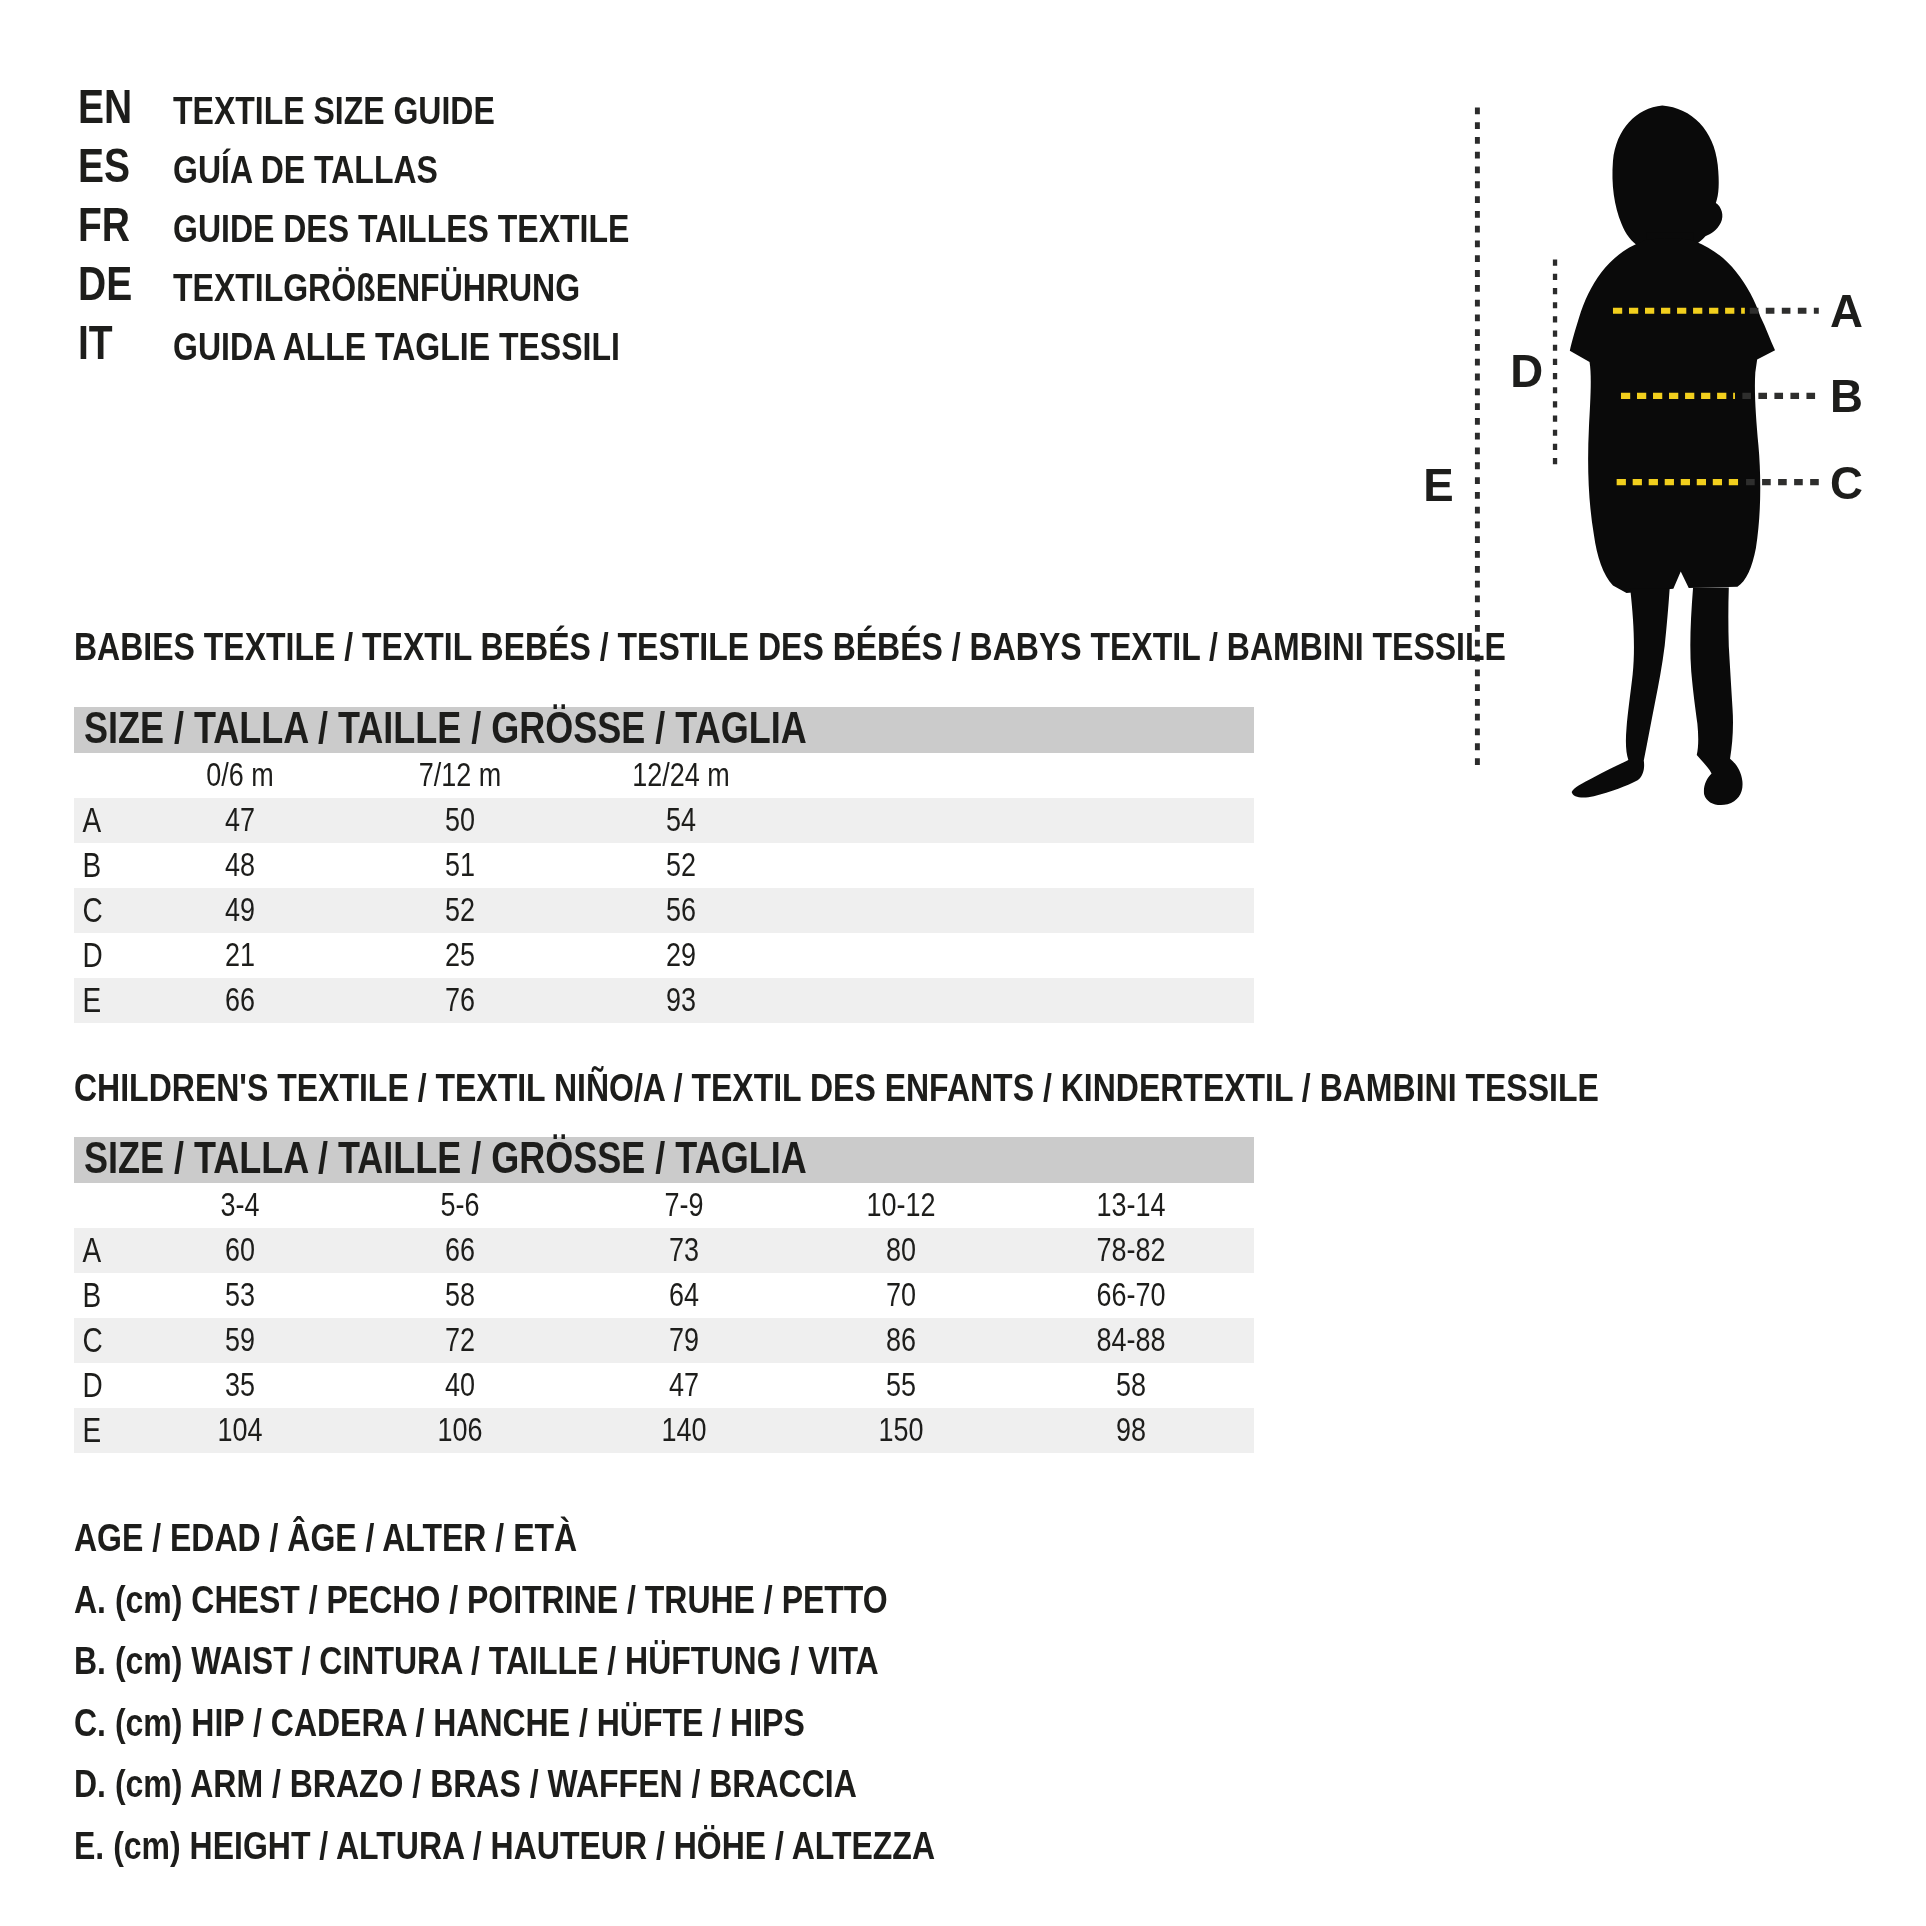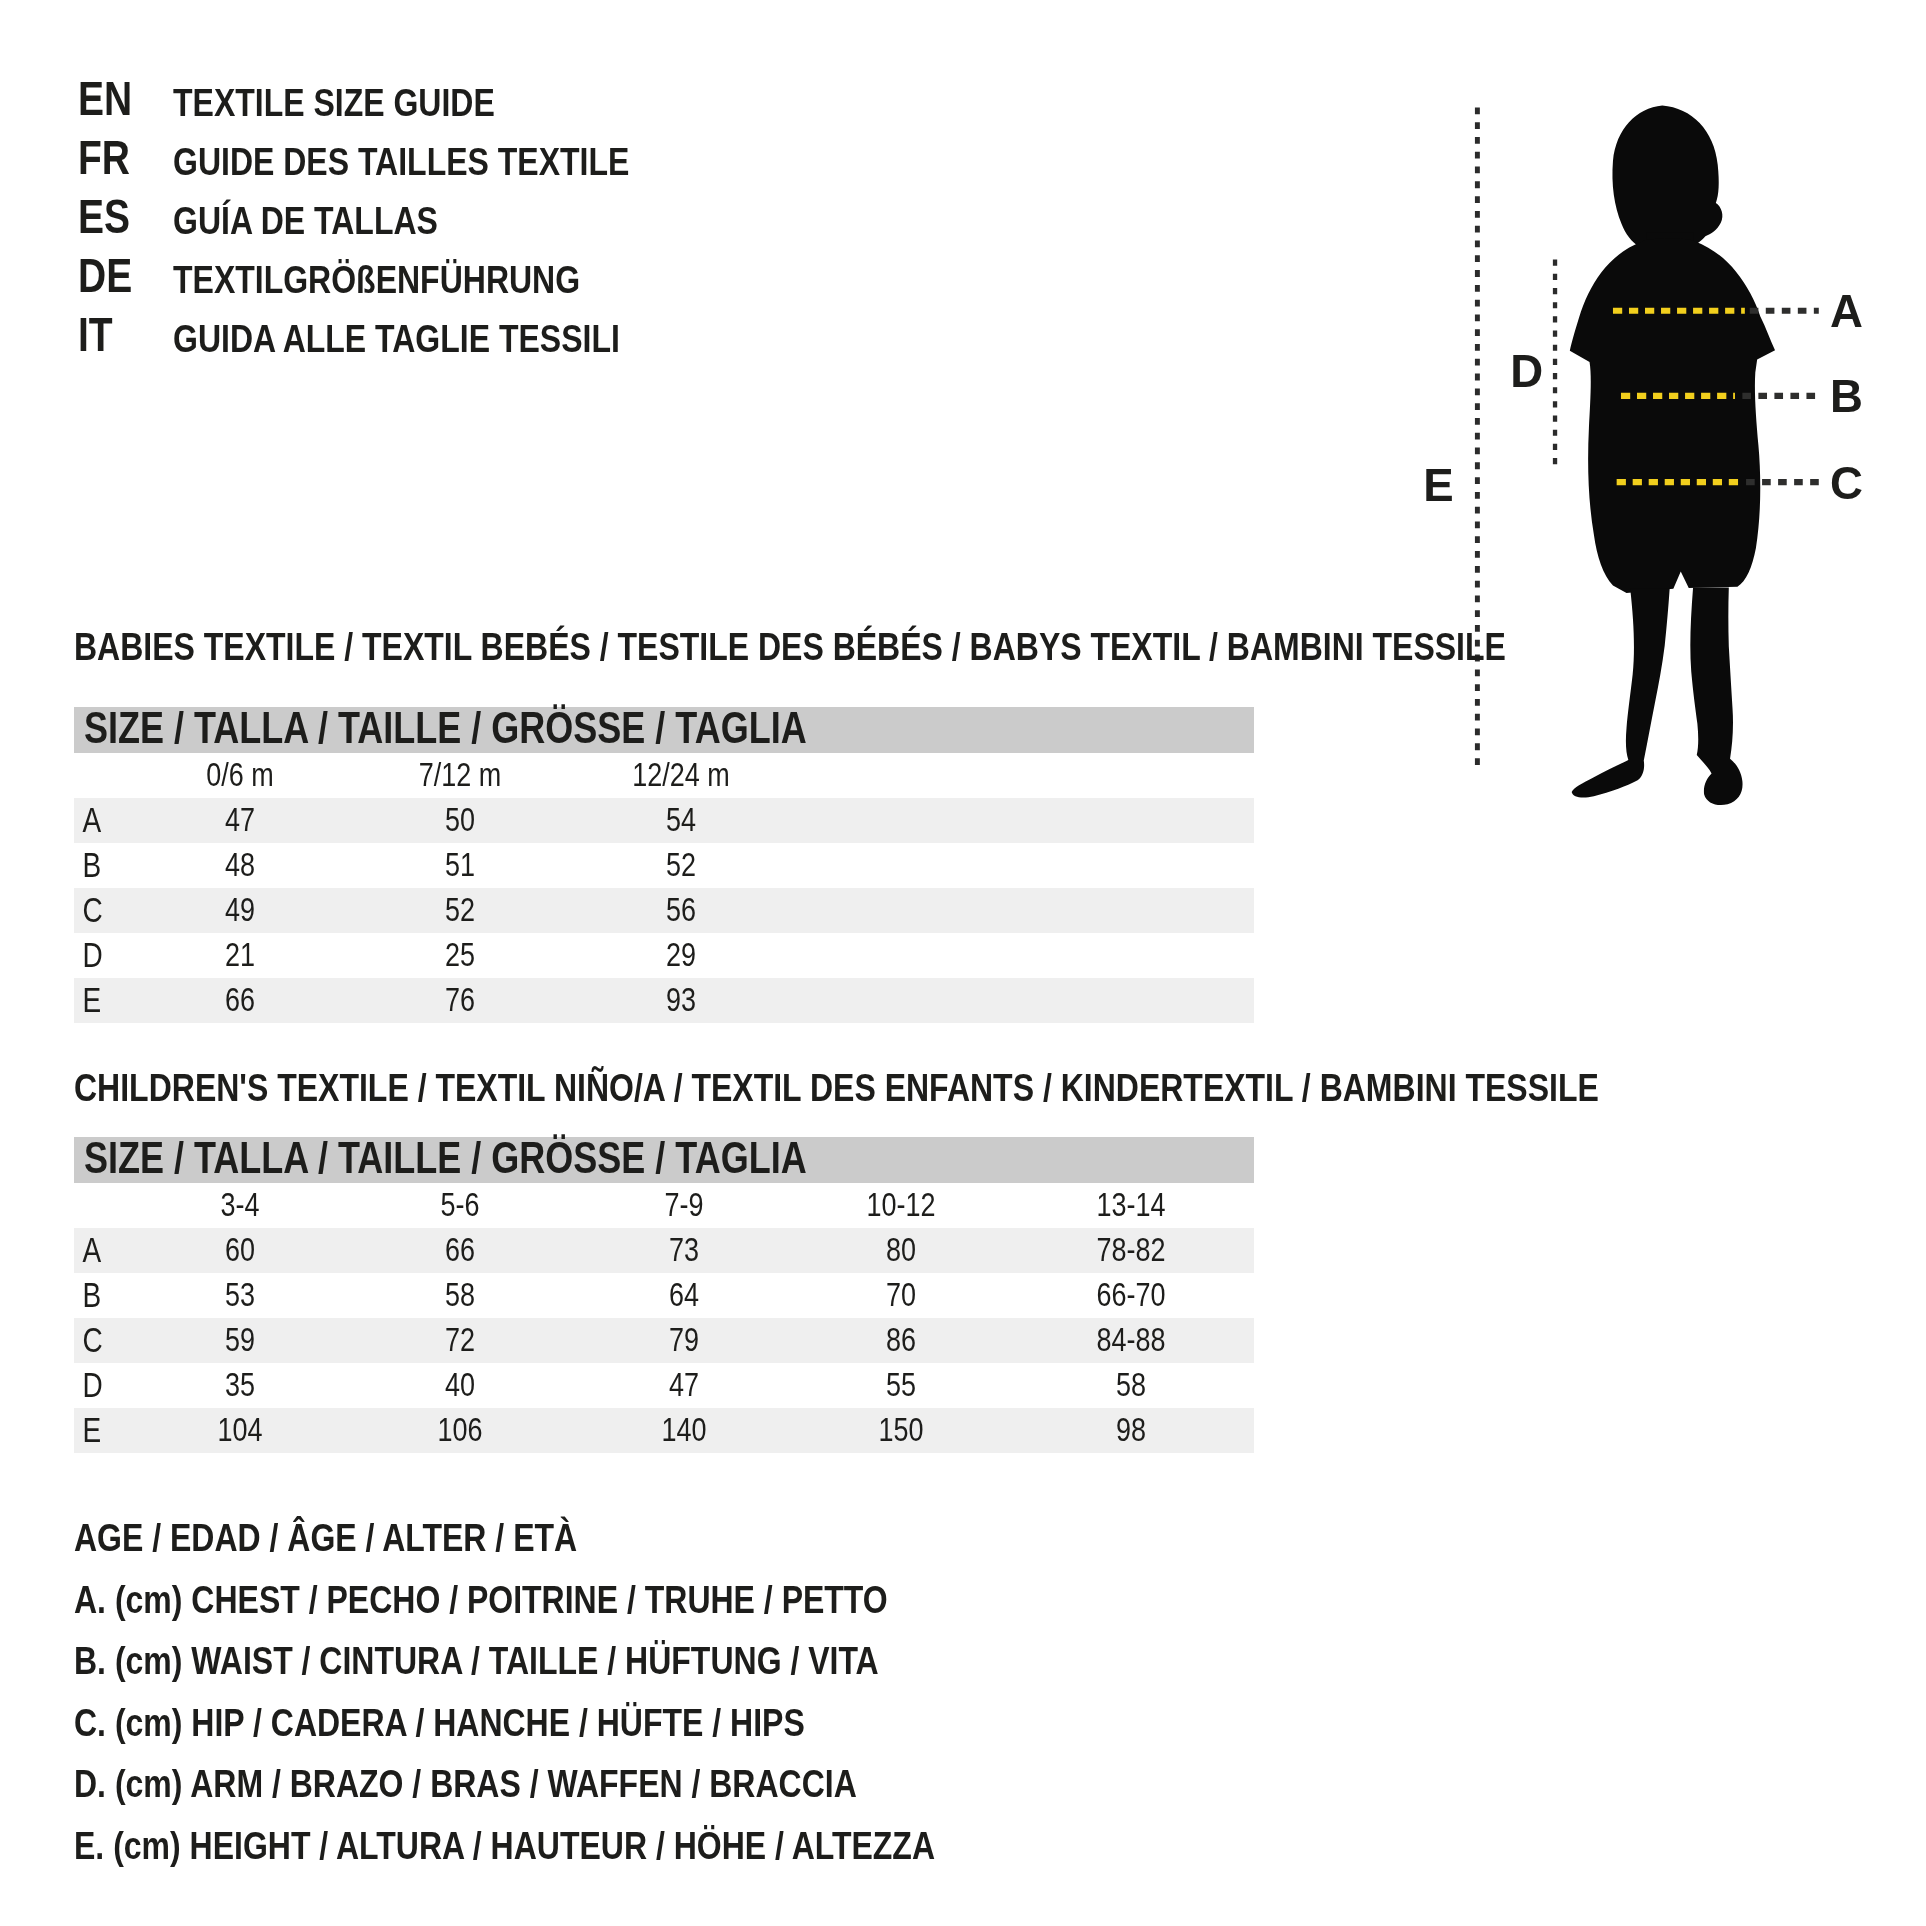--- a/index.html
+++ b/index.html
@@ -4,21 +4,21 @@
 <style>
   html,body{margin:0;padding:0;}
   body{
     width:1926px;height:1926px;position:relative;background:#ffffff;
     font-family:"Liberation Sans","DejaVu Sans",sans-serif;color:#1d1d1b;overflow:hidden;
   }
   .abs{position:absolute;}
   .txl{display:inline-block;transform:scaleY(1.22);transform-origin:0 70%;white-space:nowrap;}
 
   
-  .lang-block{left:78px;top:64px;width:986px;}
+  .lang-block{left:78px;top:72px;width:986px;}
   .lang-row{display:flex;align-items:flex-end;height:59px;}
   .lang-code{width:95px;font-size:39px;font-weight:700;}
   .lang-title{font-size:32px;font-weight:700;}
 
   
   .section-title{left:74px;font-size:32px;font-weight:700;line-height:44px;}
 
   
   .table{left:74px;width:1180px;}
   .size-bar{position:absolute;left:0;top:0;width:1180px;height:46px;background:#cbcbcb;text-align:right;}
@@ -37,26 +37,26 @@
 </style>
 </head>
 <body>
 
 <div class="abs lang-block">
   <div class="lang-row">
     <span class="lang-code"><span class="txl">EN</span></span>
     <span class="lang-title"><span class="txl">TEXTILE SIZE GUIDE</span></span>
   </div>
   <div class="lang-row">
+    <span class="lang-code"><span class="txl">ES</span></span>
+    <span class="lang-title"><span class="txl">GUÍA DE TALLAS</span></span>
+  </div>
+  <div class="lang-row">
     <span class="lang-code"><span class="txl">FR</span></span>
     <span class="lang-title"><span class="txl">GUIDE DES TAILLES TEXTILE</span></span>
-  </div>
-  <div class="lang-row">
-    <span class="lang-code"><span class="txl">ES</span></span>
-    <span class="lang-title"><span class="txl">GUÍA DE TALLAS</span></span>
   </div>
   <div class="lang-row">
     <span class="lang-code"><span class="txl">DE</span></span>
     <span class="lang-title"><span class="txl">TEXTILGRÖßENFÜHRUNG</span></span>
   </div>
   <div class="lang-row">
     <span class="lang-code"><span class="txl">IT</span></span>
     <span class="lang-title"><span class="txl">GUIDA ALLE TAGLIE TESSILI</span></span>
   </div>
 </div>

